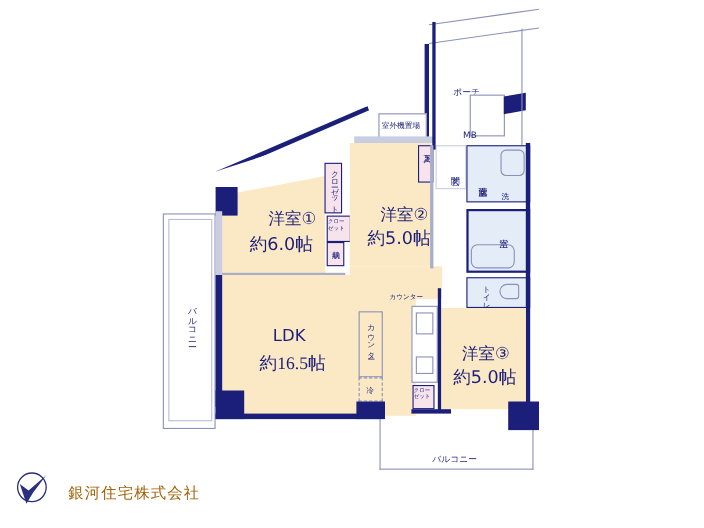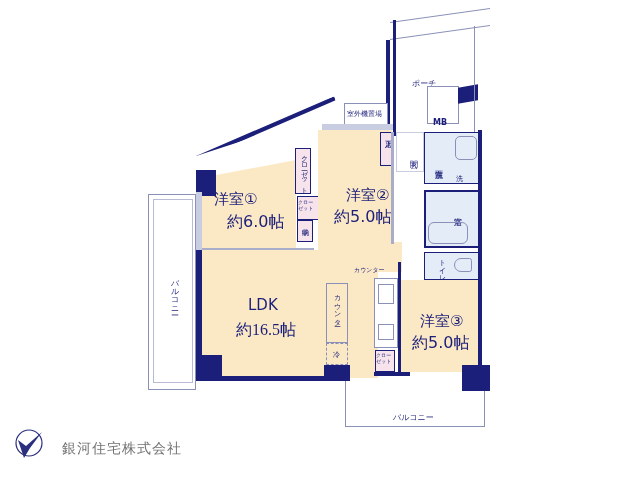--- a/index.html
+++ b/index.html
@@ -9,49 +9,49 @@
   .wet { position:absolute; background:#e3ecf7; }
   .pink { position:absolute; background:#f6e3ec; border:1px solid #1c1f7a; box-sizing:border-box; }
   .wall { position:absolute; background:#1c1f7a; }
   .thin { position:absolute; border:1px solid #8a90b8; box-sizing:border-box; background:#fff; }
   .lbl { position:absolute; color:#1c1f7a; white-space:nowrap; }
   .vtxt { writing-mode:vertical-rl; text-orientation:upright; }
   .big { font-size:15px; }
   .mid { font-size:16px; }
   .sm { font-size:8px;margin-top:16px; }
   .xs { font-size:7px;font-family:Liberation Serif, serif; }
-  .logo-text { color:#737373; font-size:14px; letter-spacing:1px;text-align:right; }
+  .logo-text { color:#a16207; font-size:14px; letter-spacing:1px;text-align:right; }
 </style>
 </head>
 <body>
 
 <div class="thin" style="left:148px;top:194px;width:48px;height:196px;"></div>
 <div class="thin" style="left:153px;top:199px;width:40px;height:184px;border-color:#b7bbd6;"></div>
 <div class="lbl vtxt sm" style="left:168px;top:258px;">バルコニー</div>
 
 <div class="thin" style="left:345px;top:375px;width:140px;height:52px;border-top:none;"></div>
 <div class="lbl sm" style="left:393px;top:396px;">バルコニー</div>
 
 <div class="thin" style="left:388px;top:20px;width:98px;height:110px;border:none;"></div>
 <div class="abs" style="left:390px;top:22px;width:100px;height:16px;border-top:1px solid #8a90b8;border-bottom:1px solid #8a90b8;transform:skewY(-8deg);transform-origin:left top;"></div>
 <div class="lbl sm" style="left:412px;top:62px;">ポーチ</div>
 <div class="thin" style="left:427px;top:86px;width:32px;height:38px;"></div>
-<div class="lbl sm" style="left:433px;top:102px;font-weight:bold;">MB</div>
+<div class="lbl sm" style="left:421px;top:102px;">MB</div>
 <div class="wall" style="left:458px;top:86px;width:20px;height:16px;transform:skewY(-10deg);"></div>
 <div class="wall" style="left:386px;top:40px;width:4px;height:92px;"></div>
 <div class="abs" style="left:474px;top:26px;width:1px;height:110px;background:#8a90b8;"></div>
 
 <div class="thin" style="left:344px;top:103px;width:44px;height:28px;"></div>
 <div class="lbl xs" style="left:347px;top:109px;">室外機置場</div>
 
 <div class="room" style="left:200px;top:160px;width:96px;height:90px;clip-path:polygon(0 20%,100% 0,100% 100%,0 100%);"></div>
 <div class="wall" style="left:196px;top:160px;width:150px;height:14px;clip-path:polygon(0 100%,100% 0,100% 30%,0 130%);transform:translateY(-18px) rotate(-18deg);transform-origin:left bottom;"></div>
 <div class="wall" style="left:196px;top:170px;width:20px;height:26px;"></div>
 <div class="wall" style="left:196px;top:192px;width:6px;height:60px;background:#c9cde2;"></div>
-<div class="lbl big" style="left:214px;top:190px;">洋室①</div>
+<div class="lbl big" style="left:244px;top:190px;">洋室①</div>
 <div class="lbl mid" style="left:227px;top:212px;">約6.0帖</div>
 
 <div class="pink" style="left:295px;top:148px;width:16px;height:46px;"></div>
 <div class="lbl vtxt xs" style="left:299px;top:150px;">クローゼット</div>
 <div class="pink" style="left:297px;top:196px;width:22px;height:24px;"></div>
 <div class="lbl xs" style="left:298px;top:200px;font-size:5px;width:20px;white-space:normal;line-height:6px;">クローゼット</div>
 <div class="pink" style="left:297px;top:220px;width:16px;height:22px;"></div>
 <div class="lbl vtxt xs" style="left:300px;top:223px;">収納</div>
 
 <div class="room" style="left:318px;top:130px;width:74px;height:112px;"></div>

